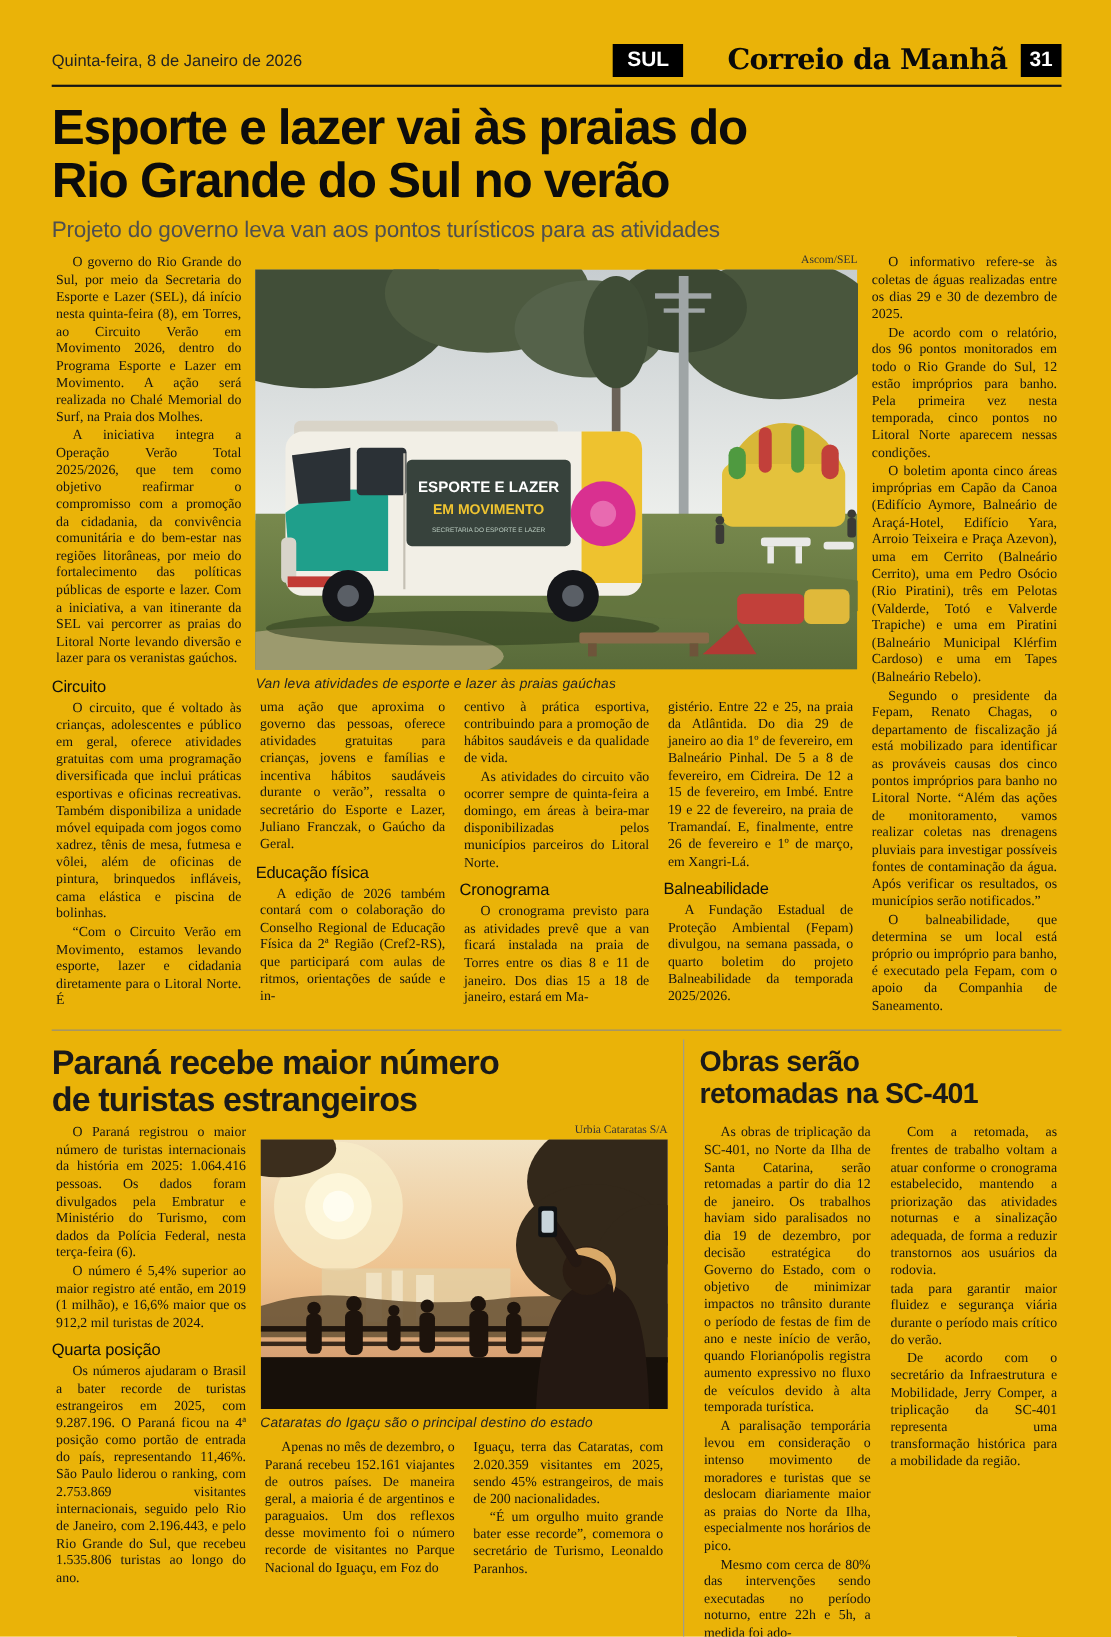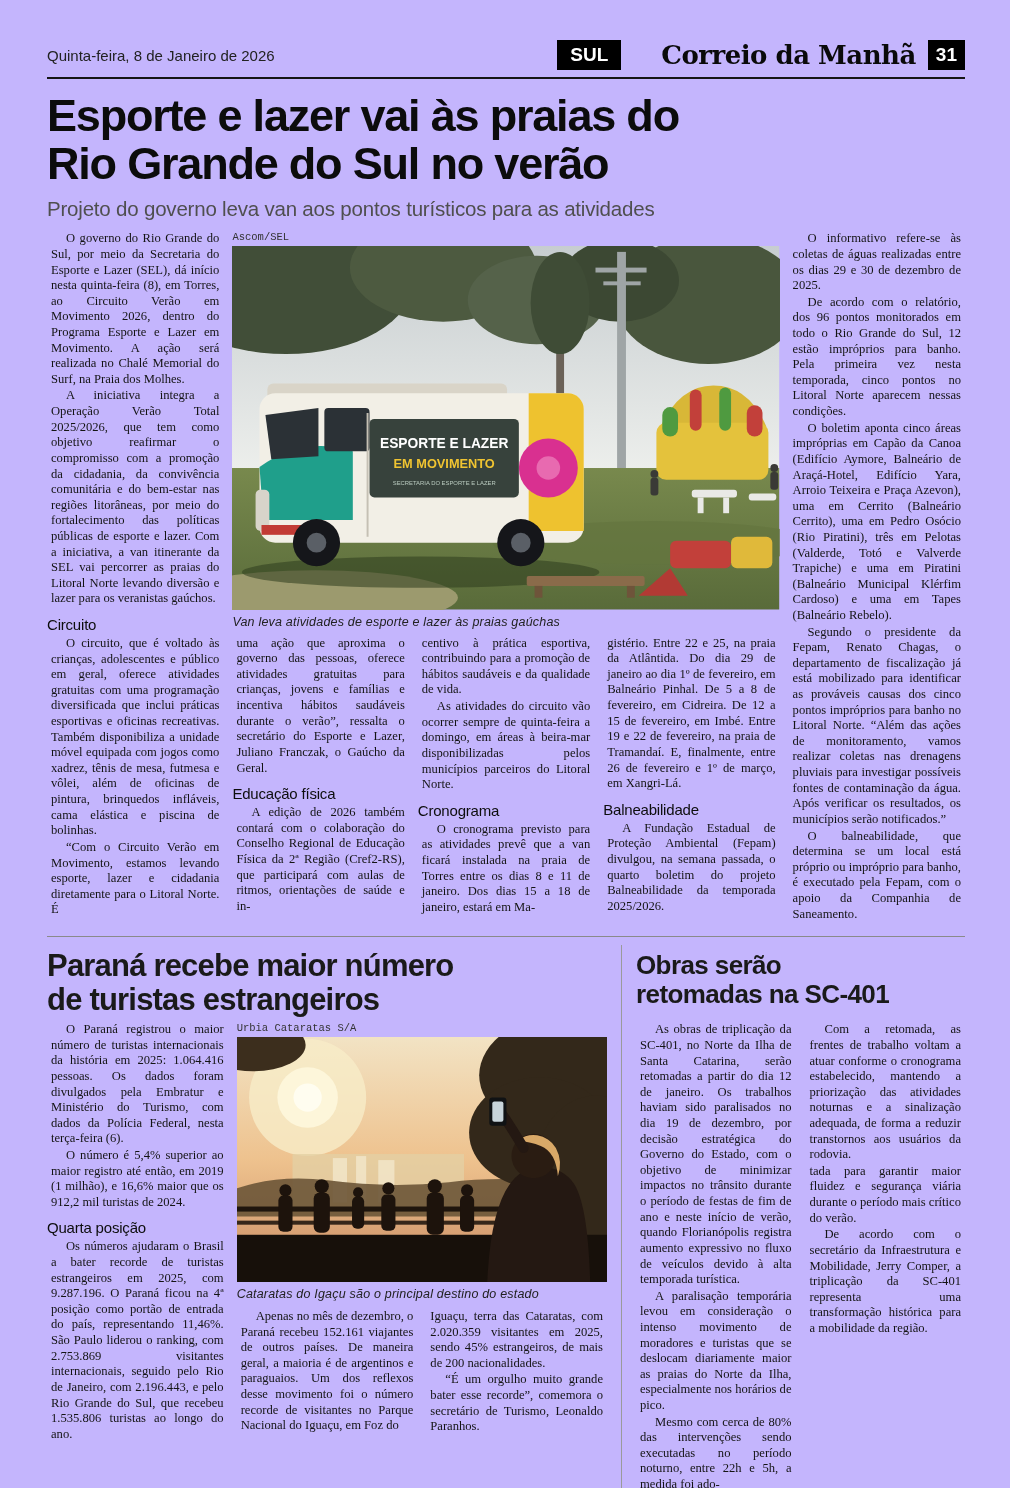--- a/index.html
+++ b/index.html
@@ -1,19 +1,19 @@
 <!DOCTYPE html>
 <html lang="pt"><head>
 <meta charset="utf-8">
 <style>
   * { box-sizing: border-box; }
   html,body { margin:0; padding:0; background:#ffffff; }
   .page {
     position:relative; width:1010px; height:1488px; margin:0 auto;
-    background:#c4b5fd; padding:40px 45px 0 47px; overflow:hidden;
+    background:#eab308; padding:40px 45px 0 47px; overflow:hidden;
     font-family:"Liberation Serif", serif; color:#111;
   }
   
   .topbar { display:flex; justify-content:space-between; align-items:center;
     border-bottom:2.5px solid #151515; padding-bottom:7px; }
   .topbar-date { font-family:"Liberation Sans", sans-serif; font-size:15px; color:#222; }
   .topbar-right { display:flex; align-items:center; gap:12px; }
   .badge { background:#000; color:#fff; font-family:"Liberation Sans", sans-serif;
     font-weight:bold; font-size:19px; line-height:1; padding:5px 13px 6px; }
   .badge.pagenum { padding:5px 8px 6px; }
@@ -32,22 +32,22 @@
   .a1-col3 { grid-column:3; grid-row:2; }
   .a1-col4 { grid-column:4; grid-row:2; }
   .a1-col5 { grid-column:5; grid-row:1 / 3; }
   
   .bp { margin:0 4px 1px; font-size:12.6px; line-height:1.24; text-align:justify;
     text-indent:15px; color:#141414; }
   .bp.ni { text-indent:0; }
   .ch { font-family:"Liberation Sans", sans-serif; font-weight:normal; font-size:15px;
     color:#0d0d0d; margin:9px 0 3px; letter-spacing:-0.2px; }
   
-  .credit { font-family:Liberation Mono, monospace; font-size:10.5px; color:#333;
-    text-align:left; margin:0 0 3px; }
+  .credit { font-family:Liberation Serif, serif; font-size:10.5px; color:#333;
+    text-align:right; margin:0 0 3px; }
   .caption { font-family:"Liberation Sans", sans-serif; font-style:italic;
     font-size:12.5px; color:#222; margin-top:5px; letter-spacing:0.2px; }
   figure svg { display:block; width:100%; height:auto; }
   
   .section-rule { border:none; border-top:1px solid #8a8a8a; margin:13px 0 8px; }
   .bottom { display:flex; gap:14px; align-items:stretch; }
   .a2 { width:560px; flex:0 0 auto; }
   .vrule { width:1px; background:#9a9a9a; flex:0 0 auto; }
   .a3 { flex:1 1 auto; }
   .a2-headline { font-family:"Liberation Sans", sans-serif; font-weight:600;

